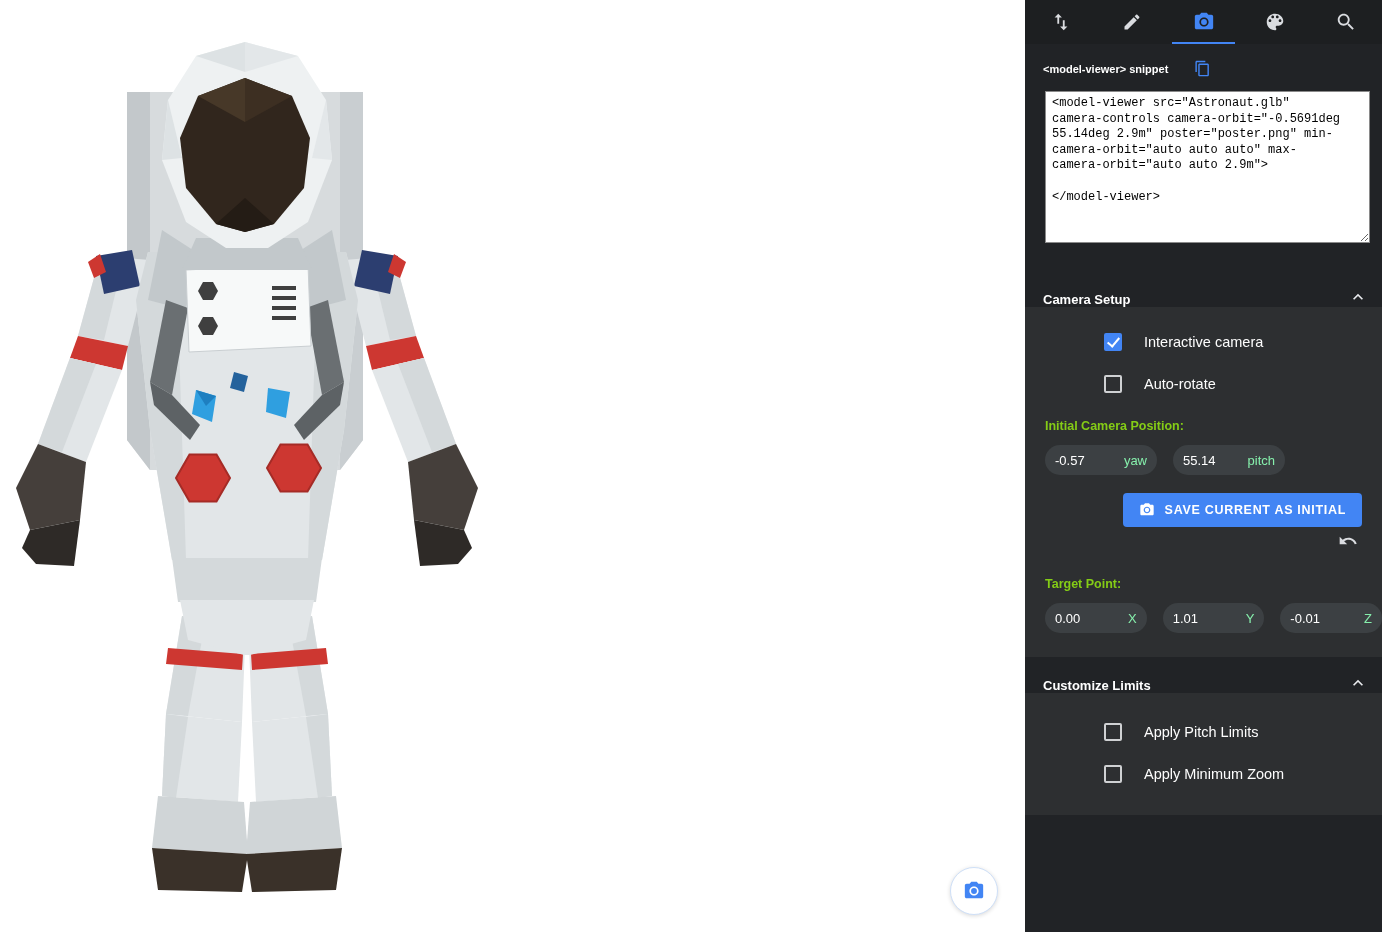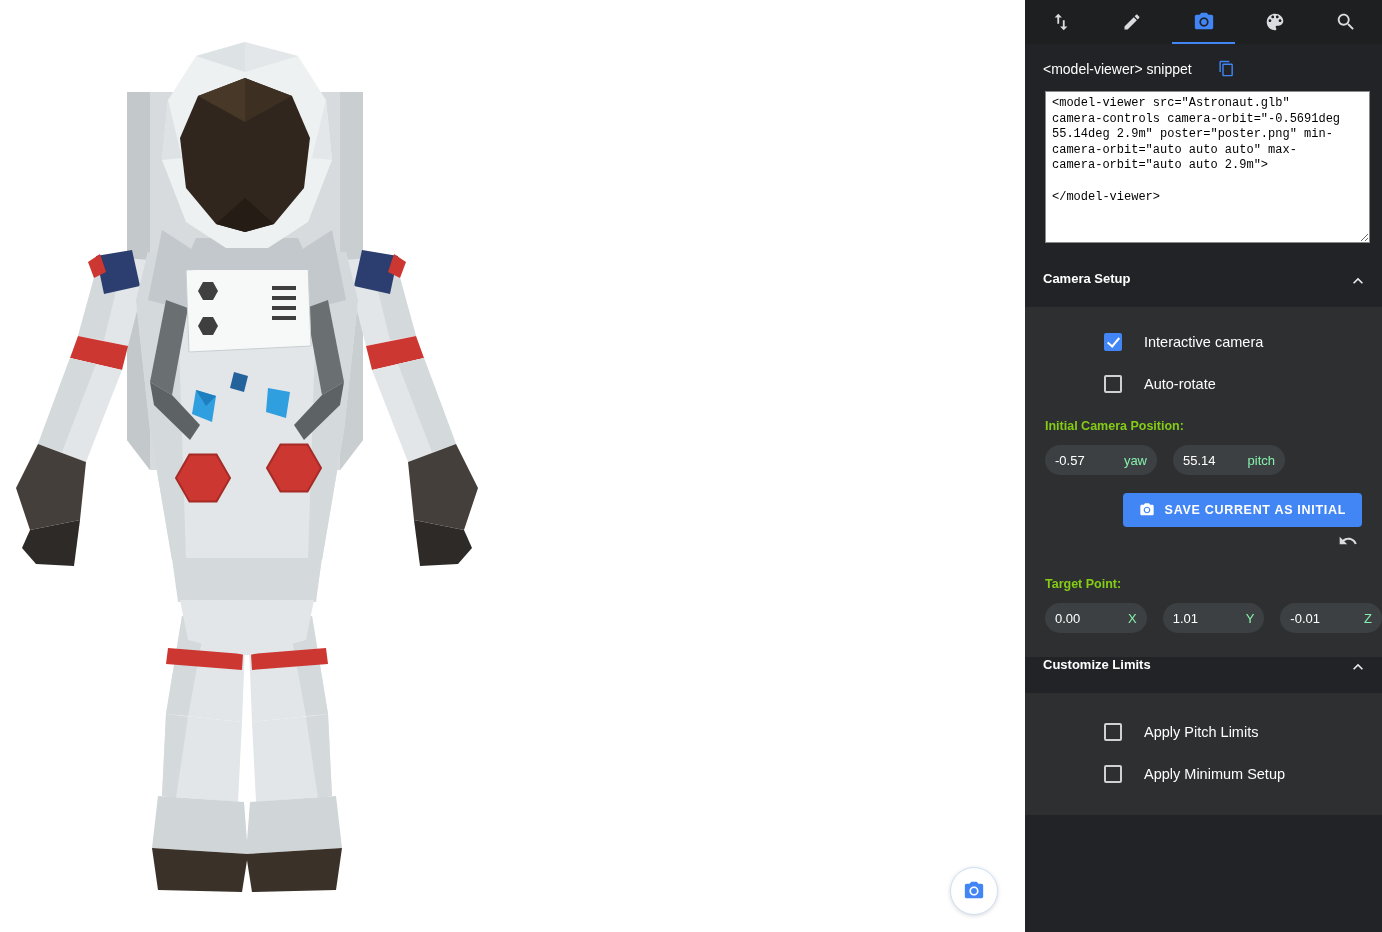--- a/index.html
+++ b/index.html
@@ -14,27 +14,27 @@
   
   .panel{width:357px;height:932px;background:#212326;color:#e8eaed;flex:none;display:flex;flex-direction:column;}
   .toolbar{height:44px;background:#1d1f21;display:flex;flex:none;}
   .tab{flex:1;display:flex;align-items:center;justify-content:center;position:relative;cursor:pointer;}
   .tab svg{fill:#dadce0;}
   .tab.selected svg{fill:#4285f4;}
   .tab.selected::after{content:'';position:absolute;left:4px;right:4px;bottom:0;height:2px;background:#4285f4;}
 
   .panel-body{flex:1;overflow:hidden;}
   .snippet-head{display:flex;align-items:center;gap:26px;padding:16px 16px 8px 18px;}
-  .snippet-title{font-weight:normal;font-size:14px;color:#ffffff;}
+  .snippet-title{font-weight:bold;font-size:11px;color:#ffffff;}
   .icon-btn{background:none;border:none;padding:0;cursor:pointer;display:flex;align-items:center;}
   textarea.code{display:block;margin:6px 12px 0 20px;width:325px;height:152px;box-sizing:border-box;
       background:#fff;color:#000;border:1px solid #8a8a8a;border-radius:0;
       font:12px/1.3 "Liberation Mono","DejaVu Sans Mono",monospace;padding:4px 6px;resize:both;}
 
-  .section-head{height:36px;display:flex;align-items:flex-start;justify-content:space-between;
+  .section-head{height:36px;display:flex;align-items:flex-end;justify-content:space-between;
       padding:0 14px 0 18px;cursor:pointer;background:#212326;flex:none;}
   .section-head.first{margin-top:28px;}
   .section-title{font-weight:bold;font-size:13px;color:#ffffff;}
   .section-content{background:#2d2f31;}
   .content-camera{padding:14px 0 24px;}
   .content-limits{padding:18px 0 20px;}
 
   .check-row{display:flex;align-items:center;gap:22px;padding:12px 0 12px 36px;cursor:pointer;margin-left:43px;}
   .check-row .lbl{font-size:14.5px;color:#fdfdfd;}
   .checkbox{width:18px;height:18px;border:2px solid #cfd1d3;border-radius:2px;box-sizing:border-box;position:relative;flex:none;background:transparent;}
@@ -275,19 +275,19 @@
           <path fill="#e8eaed" d="M12 8l-6 6 1.41 1.41L12 10.83l4.59 4.58L18 14l-6-6z"></path>
         </svg>
       </div>
       <div class="section-content content-limits">
         <div class="check-row">
           <span class="checkbox"></span>
           <span class="lbl">Apply Pitch Limits</span>
         </div>
         <div class="check-row">
           <span class="checkbox"></span>
-          <span class="lbl">Apply Minimum Setup</span>
+          <span class="lbl">Apply Minimum Zoom</span>
         </div>
       </div>
 
     </div>
   </div>
 </div>
 
 </body></html>

